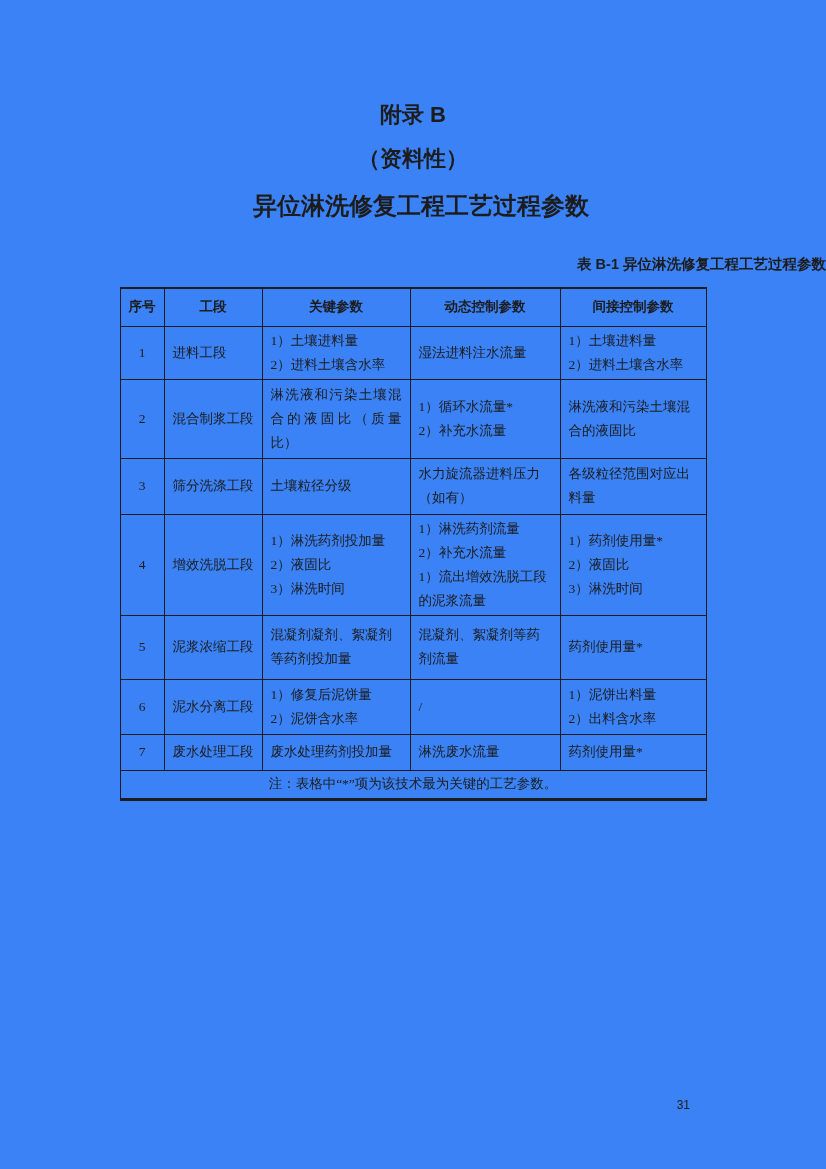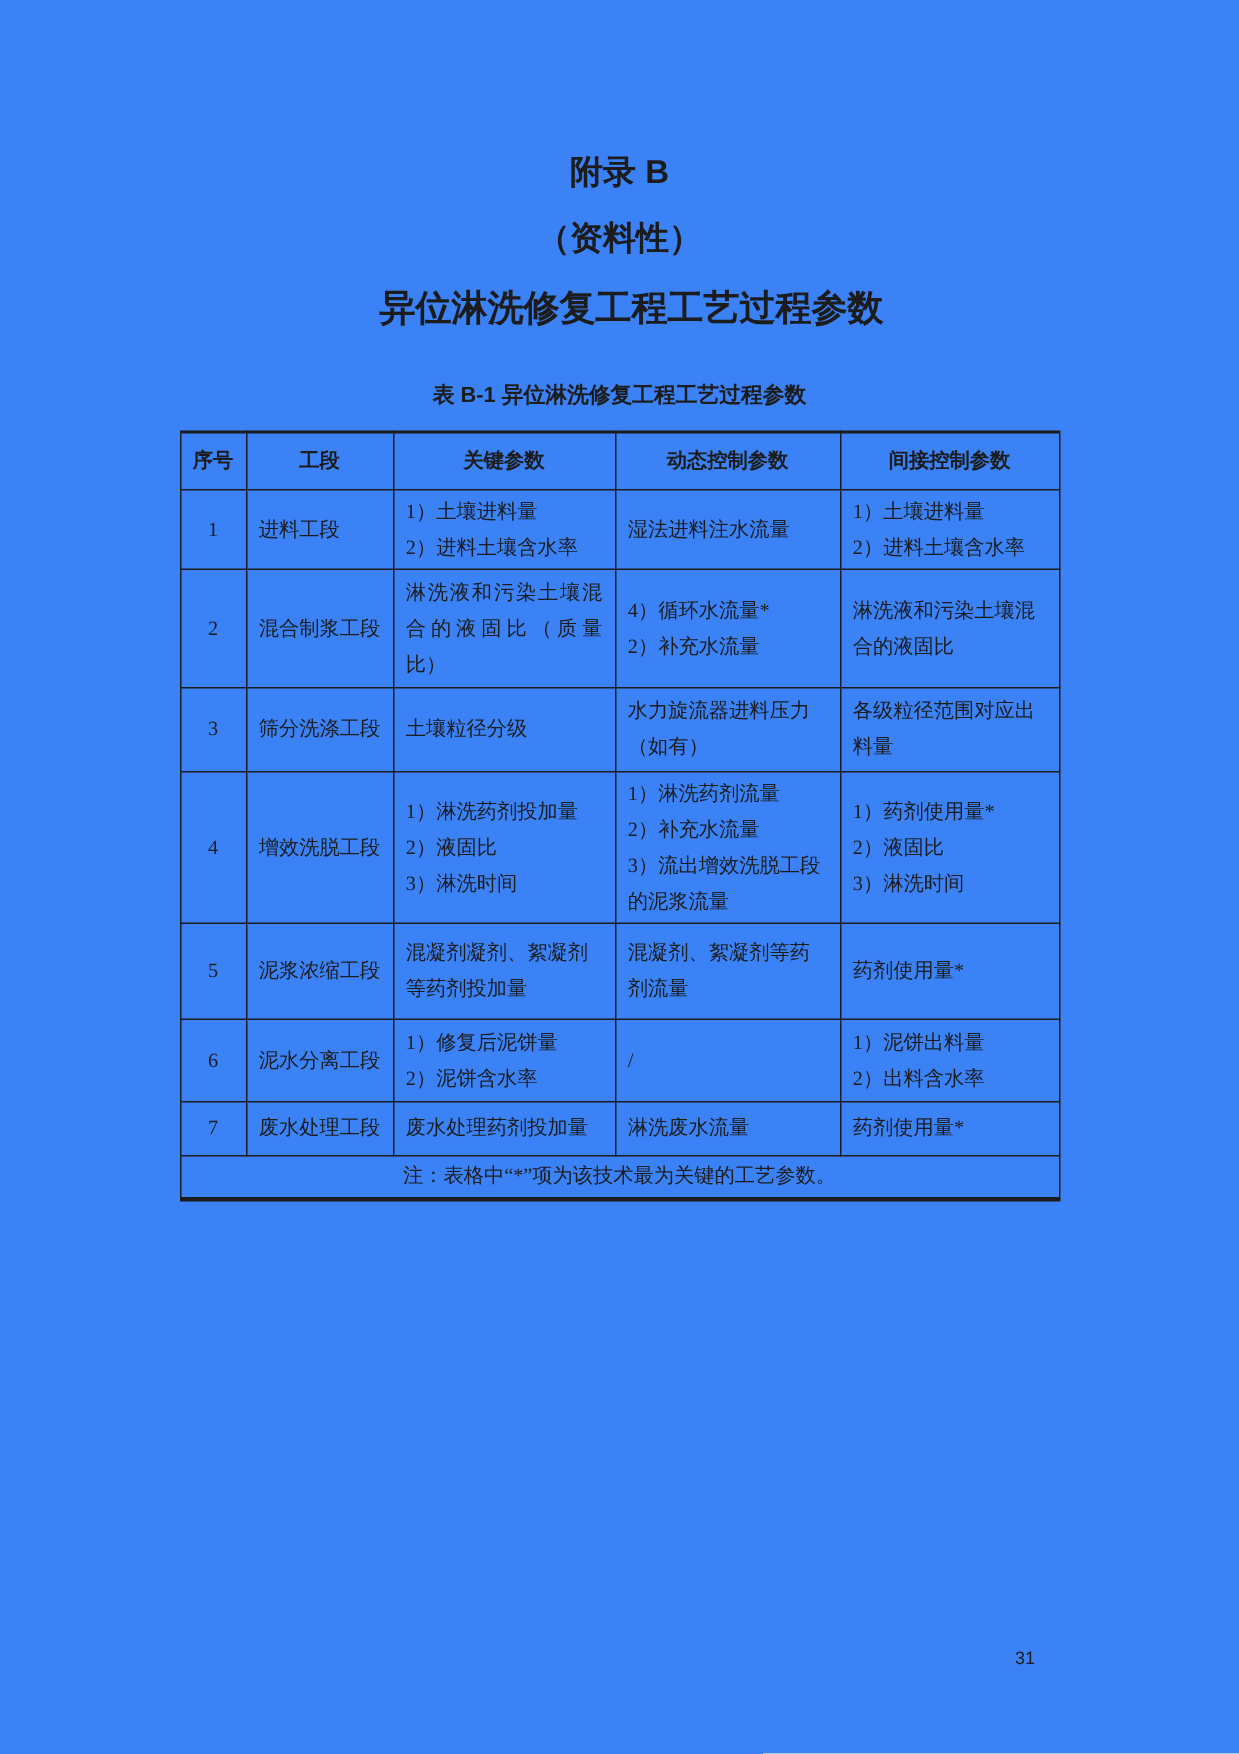--- a/index.html
+++ b/index.html
@@ -41,21 +41,21 @@
     text-align: center;
     font-family: "Liberation Sans", "DejaVu Sans", sans-serif;
     font-weight: bold;
     font-size: 24px;
     line-height: 32px;
     color: #1c1c1c;
     padding-left: 16px;
   }
   .table-caption {
     margin: 32px 0 0 0;
-    text-align: center;
+    text-align: right;
     font-family: "Liberation Sans", "DejaVu Sans", sans-serif;
     font-weight: bold;
     font-size: 14.5px;
     line-height: 20px;
     color: #1c1c1c;
   }
   table.params {
     width: 586px;
     margin: 13px auto 0 auto;
     border-collapse: collapse;
@@ -144,21 +144,21 @@
           <div class="ln">2）进料土壤含水率</div>
         </td>
       </tr>
       <tr style="height:79px">
         <td class="c-no">2</td>
         <td class="c-stage">混合制浆工段</td>
         <td>
           <div class="ln para">淋洗液和污染土壤混合的液固比（质量比）</div>
         </td>
         <td>
-          <div class="ln">4）循环水流量*</div>
+          <div class="ln">1）循环水流量*</div>
           <div class="ln">2）补充水流量</div>
         </td>
         <td>
           <div class="ln">淋洗液和污染土壤混合的液固比</div>
         </td>
       </tr>
       <tr style="height:56px">
         <td class="c-no">3</td>
         <td class="c-stage">筛分洗涤工段</td>
         <td>
@@ -175,21 +175,21 @@
         <td class="c-no">4</td>
         <td class="c-stage">增效洗脱工段</td>
         <td>
           <div class="ln">1）淋洗药剂投加量</div>
           <div class="ln">2）液固比</div>
           <div class="ln">3）淋洗时间</div>
         </td>
         <td>
           <div class="ln">1）淋洗药剂流量</div>
           <div class="ln">2）补充水流量</div>
-          <div class="ln">3）流出增效洗脱工段的泥浆流量</div>
+          <div class="ln">1）流出增效洗脱工段的泥浆流量</div>
         </td>
         <td>
           <div class="ln">1）药剂使用量*</div>
           <div class="ln">2）液固比</div>
           <div class="ln">3）淋洗时间</div>
         </td>
       </tr>
       <tr style="height:64px">
         <td class="c-no">5</td>
         <td class="c-stage">泥浆浓缩工段</td>

